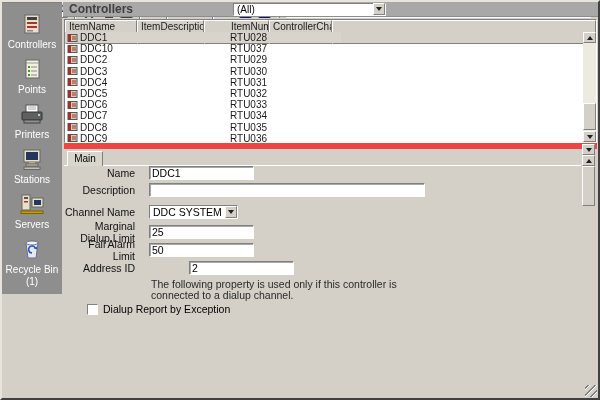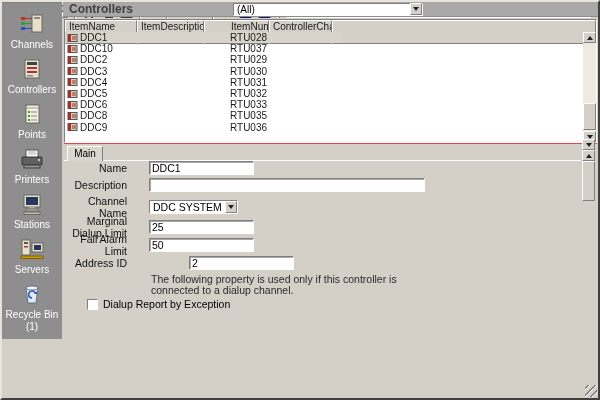--- a/index.html
+++ b/index.html
@@ -57,21 +57,21 @@
   .side-item { width:56px; text-align:center; margin-bottom:7px; }
   .side-item .s-icon { display:inline-block; width:26px; height:24px; }
   .side-item .s-label { display:block; color:#FFF; font-size:10px; line-height:11px; margin-top:1px; }
 
   
   .main { position:absolute; left:60px; top:46; right:0; bottom:15; background:#D4D0C8;
           border-left:1px solid #FFF; }
   .view-header { position:absolute; left:0; top:0; right:0; height:17; background:#A8A8A8;
                  border-bottom:1px solid #8C8C8C; display:flex; align-items:center; }
   .view-title { font-weight:bold; font-size:12px; color:#3F3F3F; padding-left:6px; width:170px; }
-  .filter-combo { width:190px; height:13px; background:#FFF; display:flex; align-items:center; }
+  .filter-combo { width:153px; height:13px; background:#FFF; display:flex; align-items:center; }
   .filter-combo .f-text { flex:1; font-size:10px; padding-left:3px; }
 
   
   .list { position:absolute; left:1px; right:1px; top:17px; height:124px; background:#FFF; }
   .lheader { display:flex; height:24px; }
   .hcell { background:#D4D0C8; font-size:10px; line-height:10px; padding:1px 0 0 3px;
            color:#202020; overflow:hidden; white-space:nowrap; }
   .c-name { width:72px; } .c-desc { width:67px; } .c-num { width:65px;padding-left:26px; } .c-chan { width:63px; }
   .h-fill { flex:1; }
   .lrows { position:absolute; left:0; right:13px; top:12px; bottom:0; overflow:hidden; }
@@ -84,28 +84,28 @@
   .vscroll { position:absolute; right:0; top:12px; bottom:0; width:13px; background:#EDEAE0; }
   .vscroll.full { top:0; }
   .sbtn { position:absolute; left:0; width:13px; height:11px; background:#D4D0C8;
           display:flex; align-items:center; justify-content:center; }
   .sbtn.up { top:0; } .sbtn.down { bottom:0; }
   .strack { position:absolute; left:0; right:0; top:11px; bottom:11px; }
   .sthumb { position:absolute; left:0; width:13px; background:#D4D0C8; }
 
   
   .formpanel { position:absolute; left:1px; right:1px; top:141px; bottom:0; background:#bef264;
-               border-top:1px solid #ef4444; }
+               border-top:6px solid #ef4444; }
   .tab-strip { position:absolute; left:0; top:2px; right:16px; height:15px; }
   .tab-strip .base { position:absolute; left:0; right:0; bottom:0; border-top:1px solid #FFF; }
   .tab { position:absolute; left:3px; bottom:0; width:36px; height:15px; background:#D9D6CE;
          border-top:1px solid #FFF; border-left:1px solid #FFF; border-right:1px solid #808080;
          font-size:10px; text-align:center; line-height:14px; z-index:2; }
   .frow { position:absolute; left:0; display:flex; align-items:center; height:14px; }
-  .flabel { width:85px; text-align:right; padding-right:22px; font-size:10.5px; color:#101010; }
+  .flabel { width:85px; text-align:right; padding-right:14px; font-size:10.5px; color:#101010; }
   .ftext { height:14px; background:#FFF; font-size:10.5px; font-family:"Liberation Sans", sans-serif;
            padding:0 2px; outline:0; border-top:1px solid #808080; border-left:1px solid #808080;
            border-right:1px solid #FFF; border-bottom:1px solid #FFF;
            box-shadow:inset 1px 1px 0 #A8A8A8; }
   .fselect { height:14px; background:#FFF; display:flex; align-items:center; }
   .fselect .sel-text { flex:1; font-size:10.5px; padding-left:3px; white-space:nowrap; }
   .note { position:absolute; left:87px; top:130px; width:270px; font-size:10.5px; color:#2A2A2A;
           line-height:11px; }
   .chkrow { position:absolute; left:23px; top:154px; display:flex; align-items:center; }
   .chkbox { width:11px; height:11px; background:#FFF; margin-right:5px; }
@@ -235,33 +235,20 @@
     <span class="tb-grip"></span>
     <span class="tb-combo sunken">
       <input value="" style="">
       <span class="drop-btn raised">
           <span class="tri-down"></span>
         </span>
     </span>
   </div>
 
   <div class="sidebar">
-    <div class="side-item">
-      <span class="s-icon"><svg width="26" height="24">
-            <rect x="13" y="3" width="10" height="17" fill="#E8E0C8" stroke="#666"></rect>
-            <rect x="15" y="5" width="6" height="2" fill="#888"></rect>
-            <rect x="2" y="5" width="4" height="3" fill="#C03030"></rect>
-            <path d="M6 6.5 H13" stroke="#C03030"></path>
-            <rect x="2" y="10" width="4" height="3" fill="#30A030"></rect>
-            <path d="M6 11.5 H13" stroke="#30A030"></path>
-            <rect x="2" y="15" width="4" height="3" fill="#3050C0"></rect>
-            <path d="M6 16.5 H13" stroke="#3050C0"></path>
-          </svg></span>
-      <span class="s-label">Channels</span>
-    </div>
     <div class="side-item">
       <span class="s-icon"><svg width="26" height="24">
             <rect x="6" y="3" width="14" height="18" fill="#E8E0C8" stroke="#666"></rect>
             <rect x="8" y="5" width="10" height="3" fill="#404040"></rect>
             <rect x="8" y="10" width="10" height="2" fill="#B03030"></rect>
             <rect x="8" y="14" width="10" height="2" fill="#B03030"></rect>
             <rect x="8" y="18" width="6" height="1.5" fill="#888"></rect>
           </svg></span>
       <span class="s-label">Controllers</span>
     </div>
@@ -433,20 +420,33 @@
           <span class="cell c-num">RTU033</span>
           <span class="cell c-chan"></span>
         </div>
         <div class="lrow">
           <span class="cell c-name">
               <span class="ctl-ic"><svg width="11" height="10">
                   <rect x="1" y="1.5" width="9" height="7" fill="#D8CCB4" stroke="#555"></rect>
                   <rect x="1" y="1.5" width="3" height="7" fill="#A03028"></rect>
                   <path d="M5 4 h4 M5 6 h4" stroke="#A03028"></path>
                 </svg></span>
+              <span>DDC7</span>
+            </span>
+          <span class="cell c-desc"></span>
+          <span class="cell c-num">RTU034</span>
+          <span class="cell c-chan"></span>
+        </div>
+        <div class="lrow">
+          <span class="cell c-name">
+              <span class="ctl-ic"><svg width="11" height="10">
+                  <rect x="1" y="1.5" width="9" height="7" fill="#D8CCB4" stroke="#555"></rect>
+                  <rect x="1" y="1.5" width="3" height="7" fill="#A03028"></rect>
+                  <path d="M5 4 h4 M5 6 h4" stroke="#A03028"></path>
+                </svg></span>
               <span>DDC8</span>
             </span>
           <span class="cell c-desc"></span>
           <span class="cell c-num">RTU035</span>
           <span class="cell c-chan"></span>
         </div>
         <div class="lrow">
           <span class="cell c-name">
               <span class="ctl-ic"><svg width="11" height="10">
                   <rect x="1" y="1.5" width="9" height="7" fill="#D8CCB4" stroke="#555"></rect>

